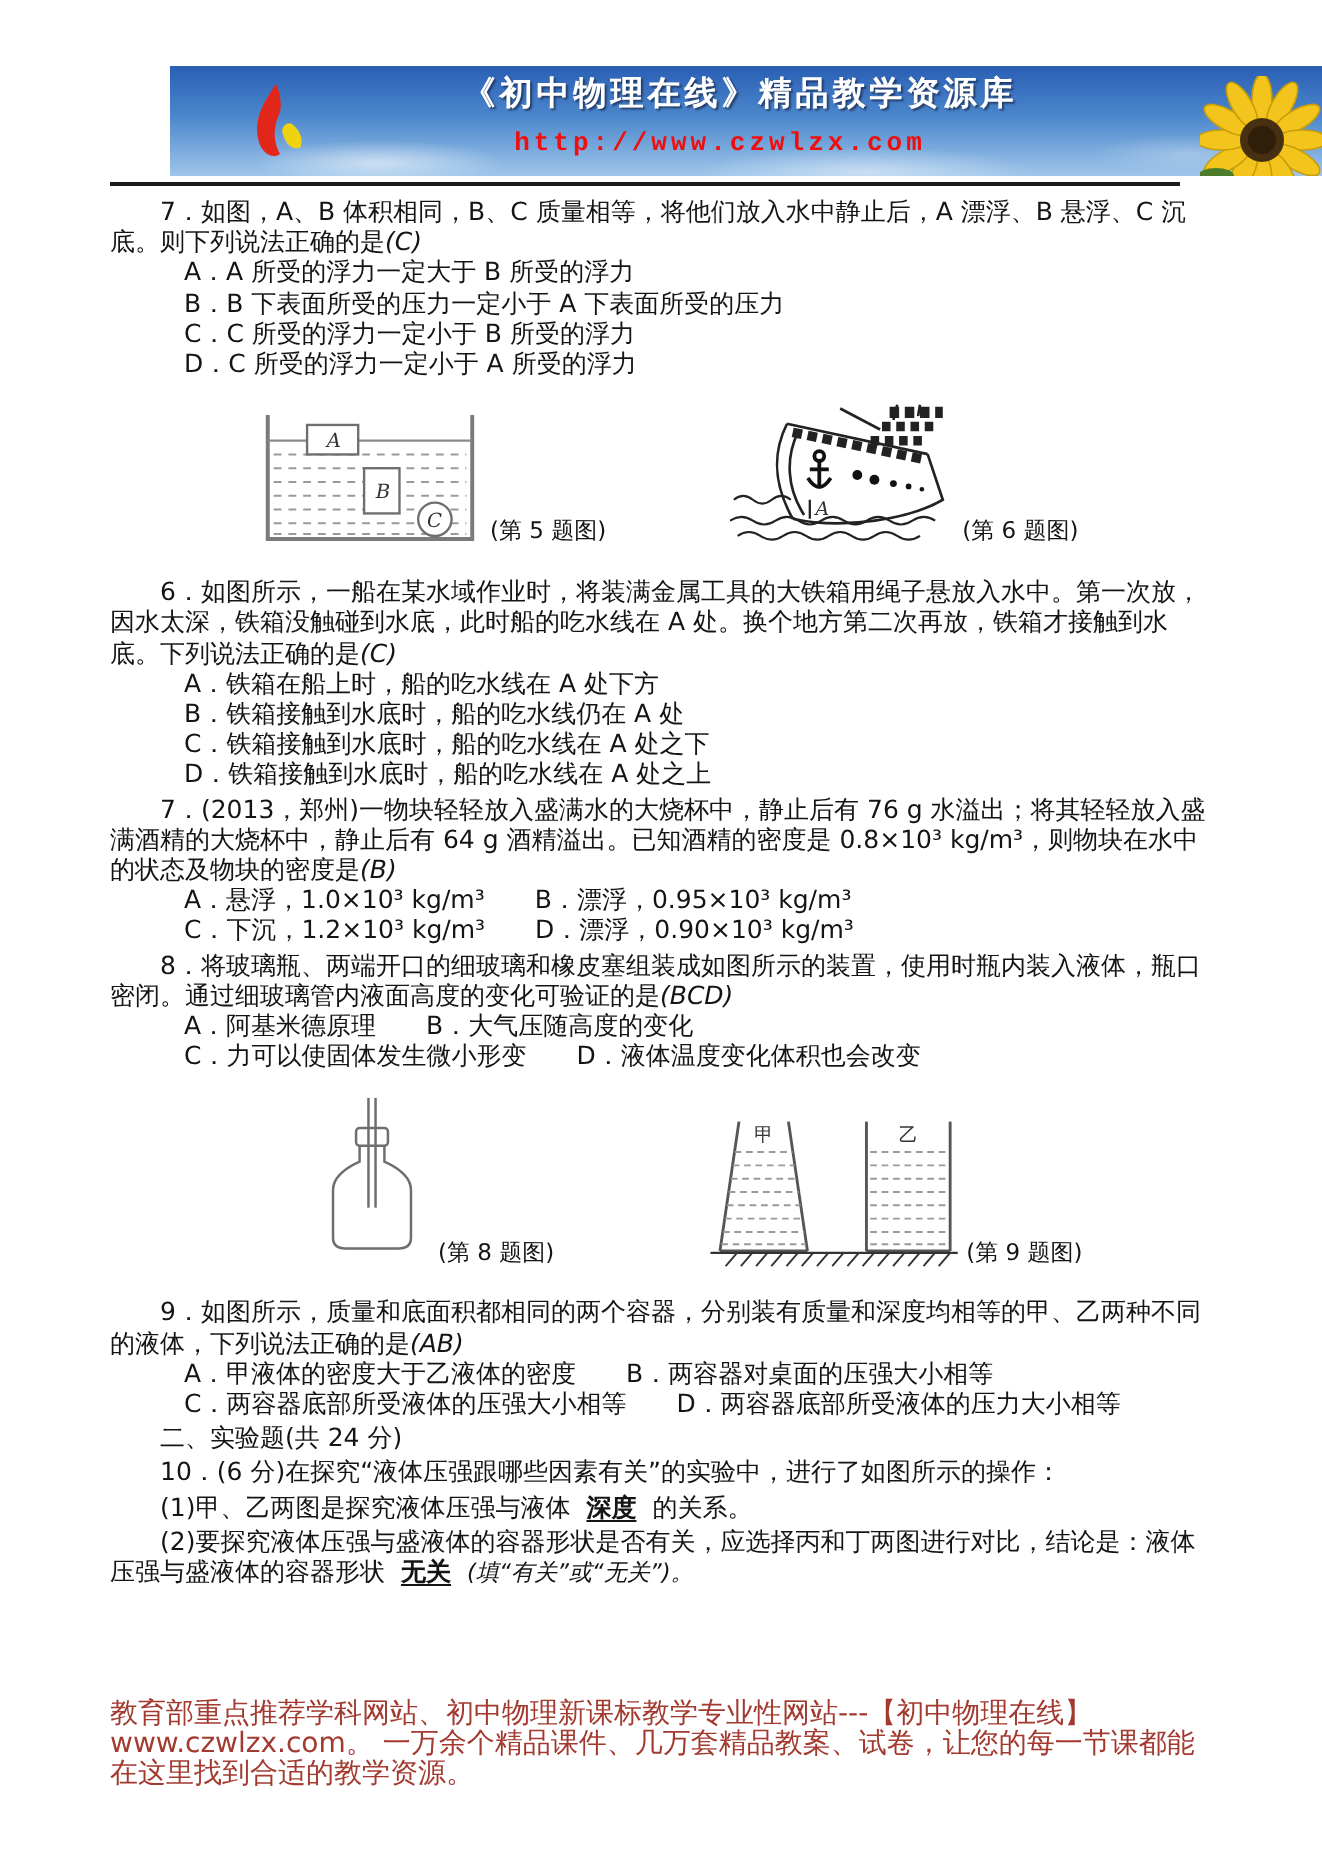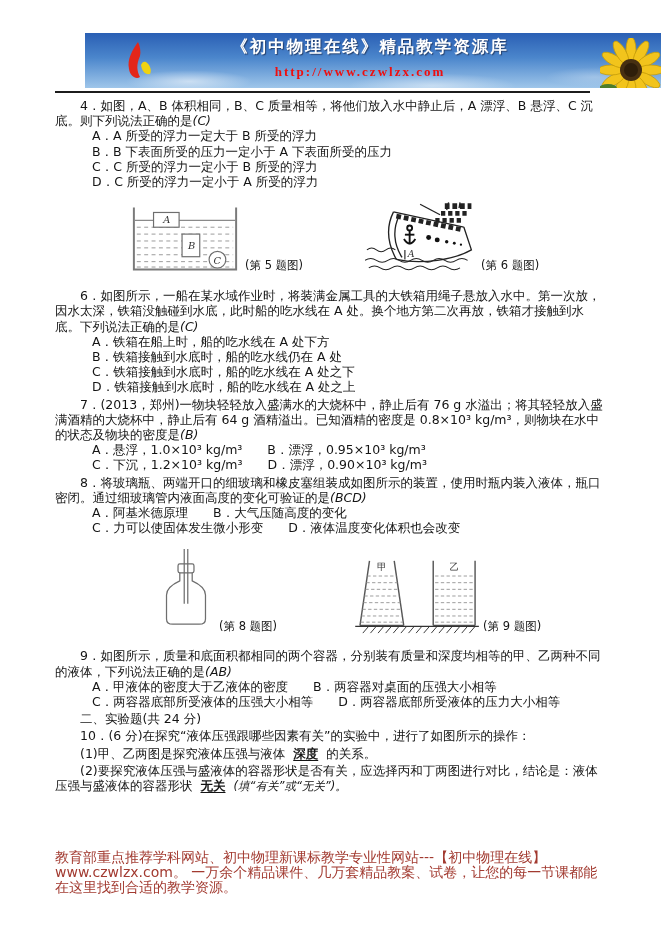--- a/index.html
+++ b/index.html
@@ -18,21 +18,21 @@
       linear-gradient(180deg, #2a5fb4 0%, #4b86cc 45%, #9fc6ea 100%);
   }
   .logo { position:absolute; left:36px; top:8px; width:36px; height:42px; }
   .banner-title {
     position:absolute; left:110px; top:6px; width:350px; text-align:center;
     color:#ffffff; font-weight:bold; font-size:16.5px; letter-spacing:2px;
     text-shadow:1px 1px 1px rgba(20,30,60,.65); white-space:nowrap;
   }
   .banner-url {
     position:absolute; left:110px; top:31px; width:330px; text-align:center;
-    color:#ef0e0e; font-family:Liberation Serif, serif; font-weight:bold;
+    color:#ef0e0e; font-family:Liberation Mono, monospace; font-weight:bold;
     font-size:13px; letter-spacing:2px; white-space:nowrap;
   }
   .sunflower { position:absolute; right:2px; bottom:-4px; width:62px; height:54px; }
   .rule { border:none; border-top:2px solid #1c1c1c; margin:3px 16px 5px 0; }
   
   p { margin:0; }
   p.stem { text-indent:2em; margin-top:2px; }
   p.opt  { padding-left:37px; }
   p.heading { text-indent:2em; margin-top:2px; }
   .ans { font-style:italic; }
@@ -75,21 +75,21 @@
         <ellipse cx="31" cy="12" rx="5" ry="13" fill="#f2c41c" stroke="#c79d08" stroke-width="0.8" transform="rotate(300 31 32)"></ellipse>
         <ellipse cx="31" cy="12" rx="5" ry="13" fill="#f2c41c" stroke="#c79d08" stroke-width="0.8" transform="rotate(330 31 32)"></ellipse>
       </g>
       <circle cx="31" cy="32" r="11" fill="#473012"></circle>
       <circle cx="31" cy="32" r="7" fill="#2e1e0a"></circle>
       <ellipse cx="8" cy="50" rx="9" ry="4" fill="#4d7d2a"></ellipse>
     </svg>
   </div>
   <hr class="rule">
 
-  <p class="stem"><span>4．如图，A、B 体积相同，B、C 质量相等，将他们放入水中静止后，A 漂浮、B 悬浮、C 沉底。则下列说法正确的是</span><span class="ans">(C)</span></p>
+  <p class="stem"><span>7．如图，A、B 体积相同，B、C 质量相等，将他们放入水中静止后，A 漂浮、B 悬浮、C 沉底。则下列说法正确的是</span><span class="ans">(C)</span></p>
   <p class="opt">A．A 所受的浮力一定大于 B 所受的浮力</p>
   <p class="opt">B．B 下表面所受的压力一定小于 A 下表面所受的压力</p>
   <p class="opt">C．C 所受的浮力一定小于 B 所受的浮力</p>
   <p class="opt">D．C 所受的浮力一定小于 A 所受的浮力</p>
 
   <div class="figrow figrow-1">
     <svg width="116" height="68" viewBox="0 0 118 68" style="margin-left:72px;">
       <path d="M7,1 L7,64 L111,64 L111,1" fill="none" stroke="#7a7a7a" stroke-width="2"></path>
       <line x1="7" y1="14" x2="111" y2="14" stroke="#8a8a8a" stroke-width="1.2"></line>
       <g stroke="#9a9a9a" stroke-width="1" stroke-dasharray="4 3.5">

